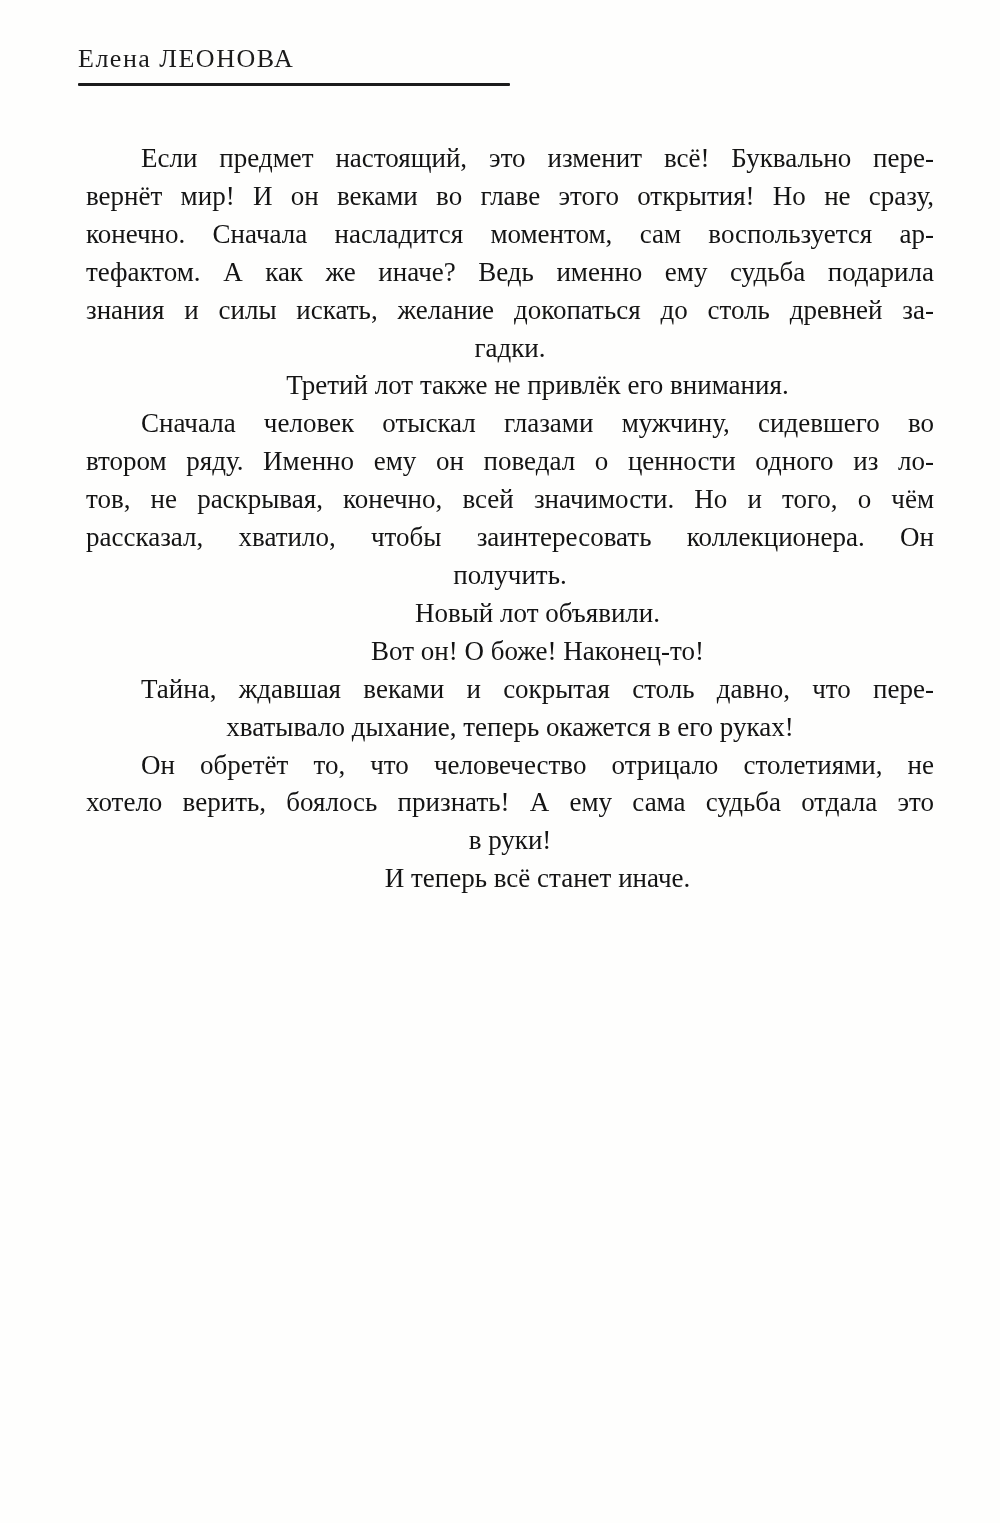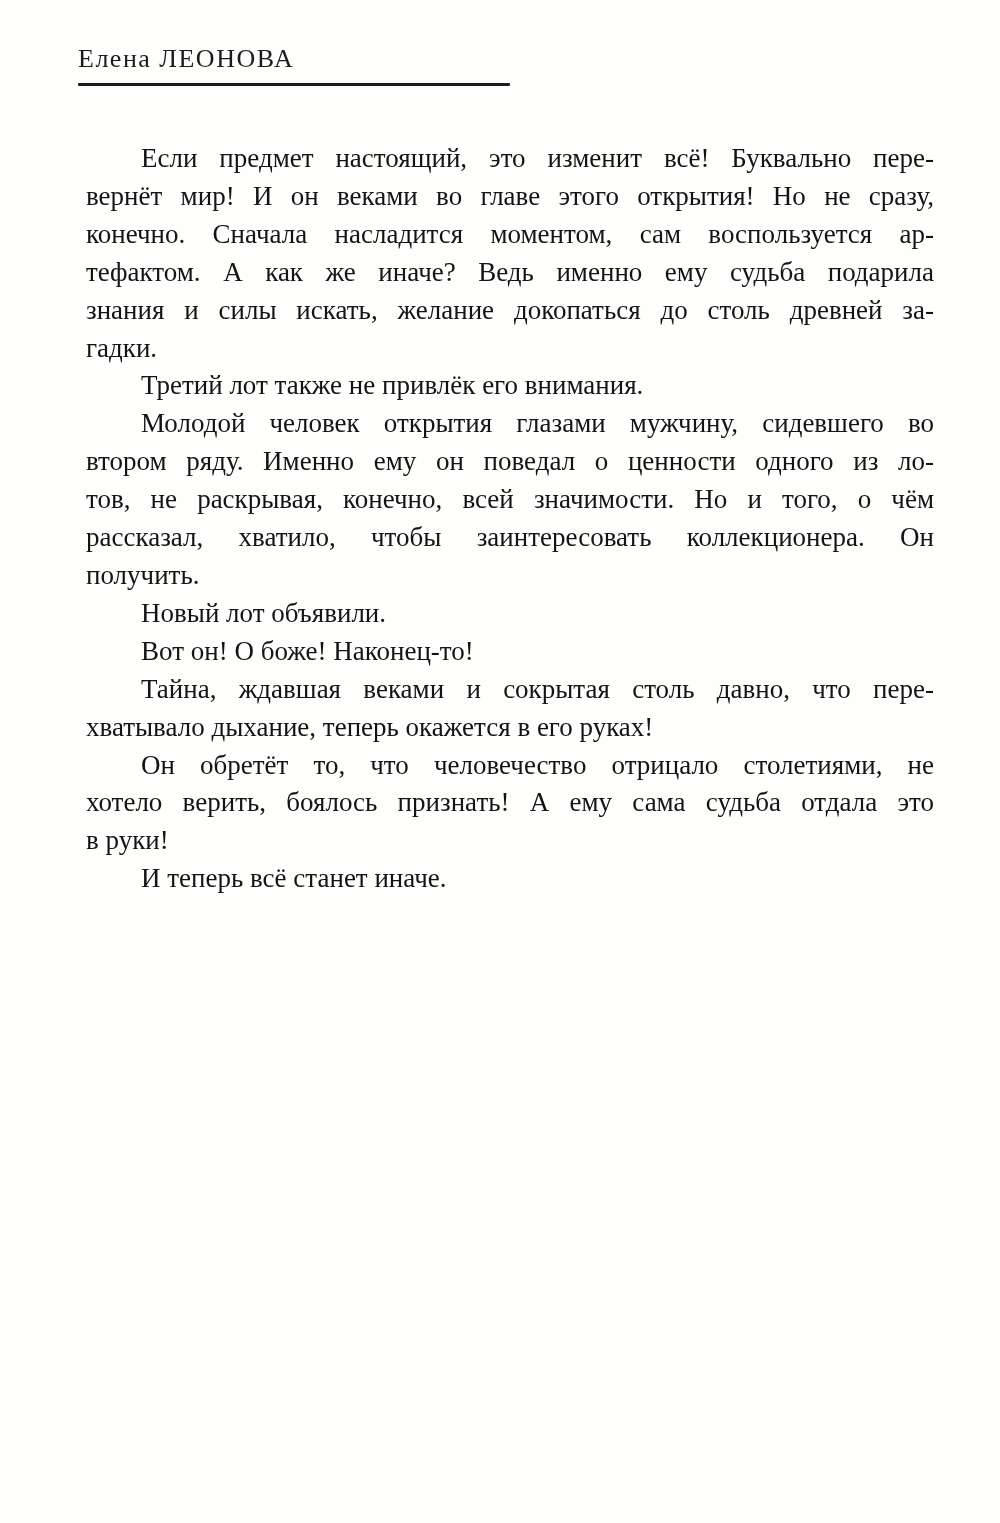--- a/index.html
+++ b/index.html
@@ -38,21 +38,21 @@
   }
   .body-text {
     position: absolute;
     left: 86px;
     top: 140px;
     width: 848px;
     font-size: 27px;
   }
   .line {
     line-height: 37.9px;
-    text-align: left;
+    text-align: center;
     white-space: normal;
   }
   .line.just {
     text-align: justify;
     text-align-last: justify;
   }
   .line.indent {
     padding-left: 55px;
   }
 </style>
@@ -70,21 +70,21 @@
         <div class="line just">вернёт мир! И он веками во главе этого открытия! Но не сразу,</div>
         <div class="line just">конечно. Сначала насладится моментом, сам воспользуется ар-</div>
         <div class="line just">тефактом. А как же иначе? Ведь именно ему судьба подарила</div>
         <div class="line just">знания и силы искать, желание докопаться до столь древней за-</div>
         <div class="line">гадки.</div>
       </div>
       <div class="paragraph">
         <div class="line indent">Третий лот также не привлёк его внимания.</div>
       </div>
       <div class="paragraph">
-        <div class="line indent just">Молодой человек открытия глазами мужчину, сидевшего во</div>
+        <div class="line indent just">Сначала человек отыскал глазами мужчину, сидевшего во</div>
         <div class="line just">втором ряду. Именно ему он поведал о ценности одного из ло-</div>
         <div class="line just">тов, не раскрывая, конечно, всей значимости. Но и того, о чём</div>
         <div class="line just">рассказал, хватило, чтобы заинтересовать коллекционера. Он</div>
         <div class="line">получить.</div>
       </div>
       <div class="paragraph">
         <div class="line indent">Новый лот объявили.</div>
       </div>
       <div class="paragraph">
         <div class="line indent">Вот он! О боже! Наконец-то!</div>

